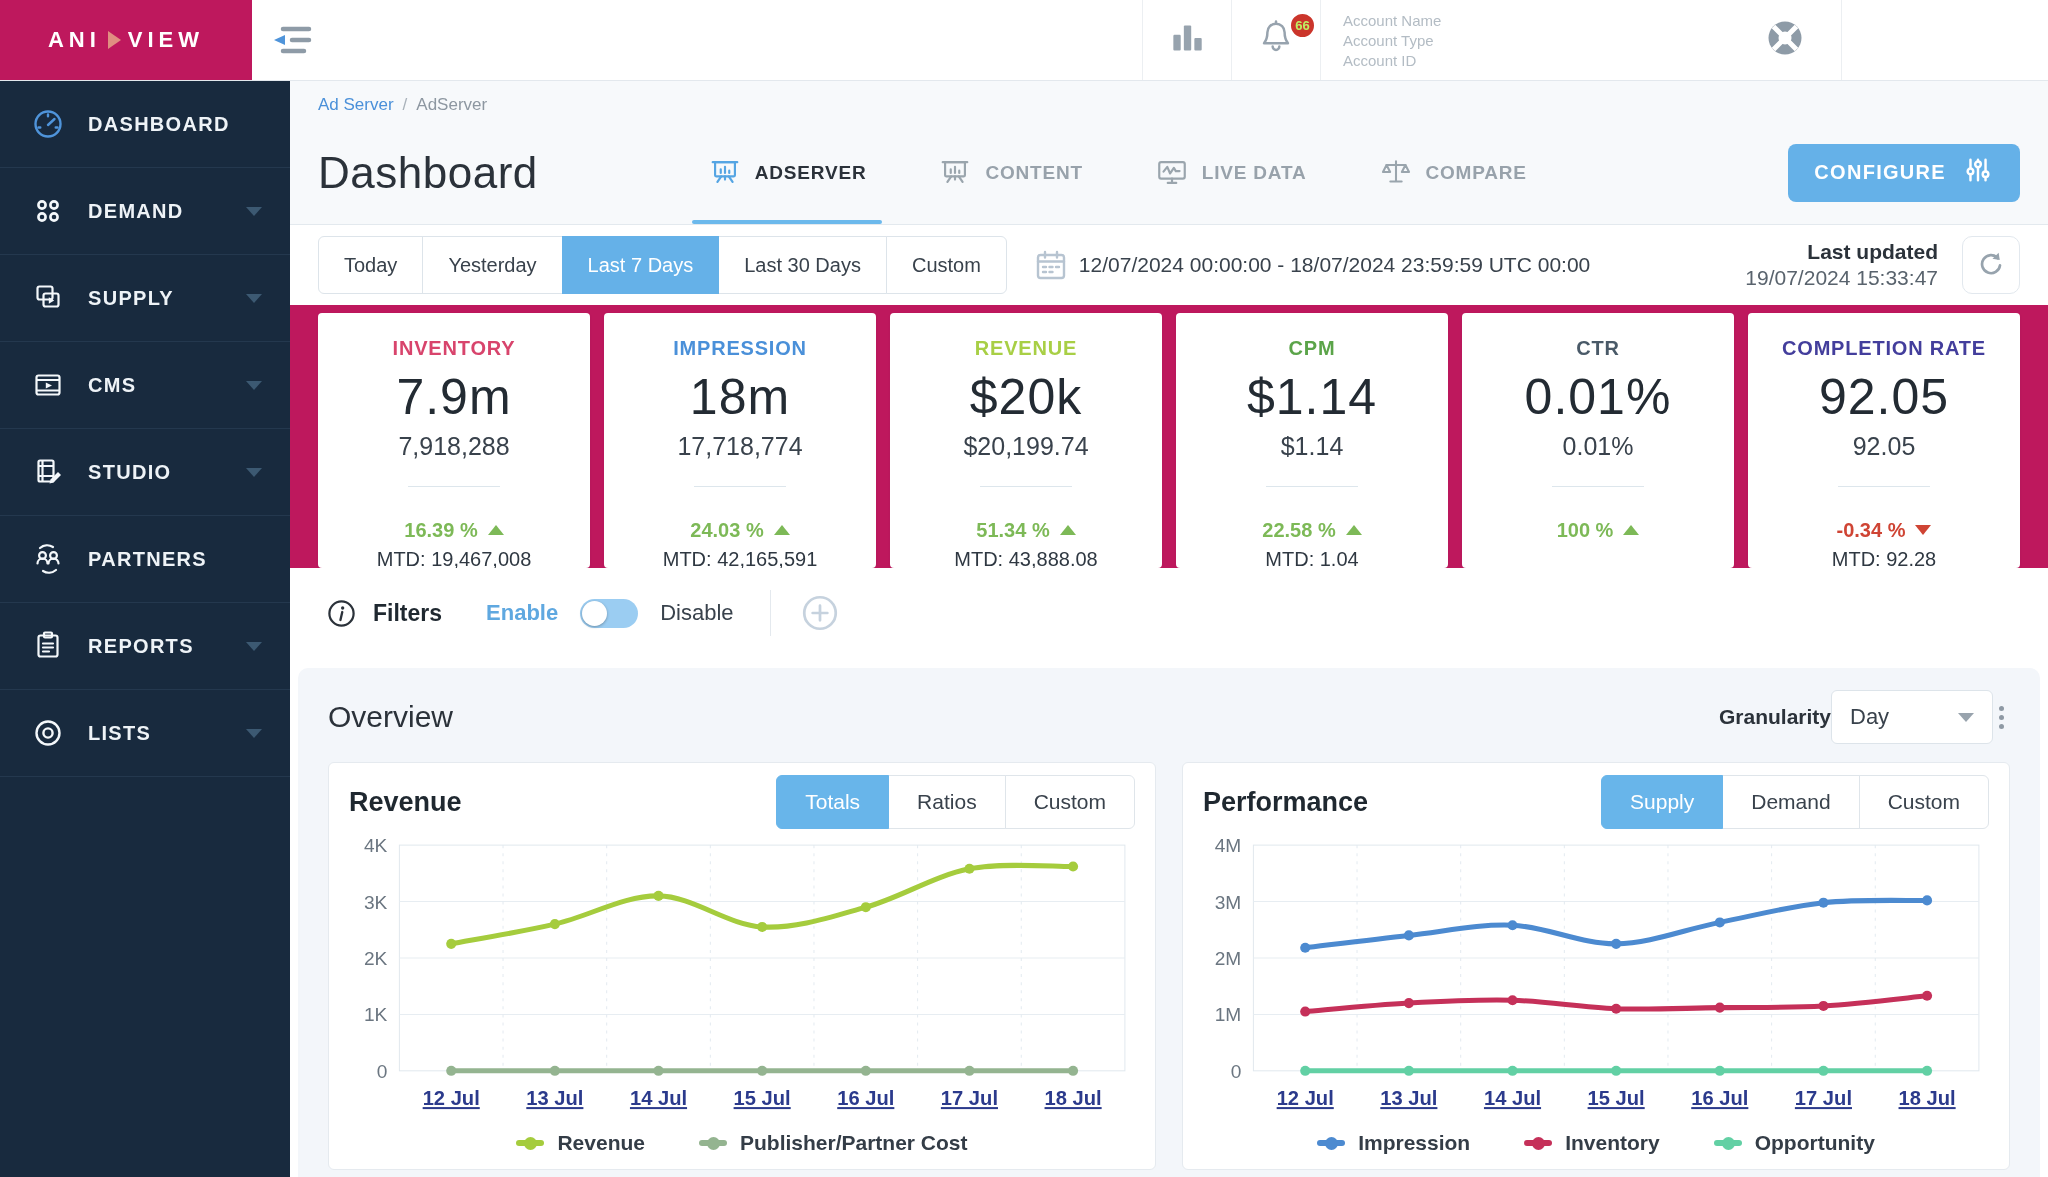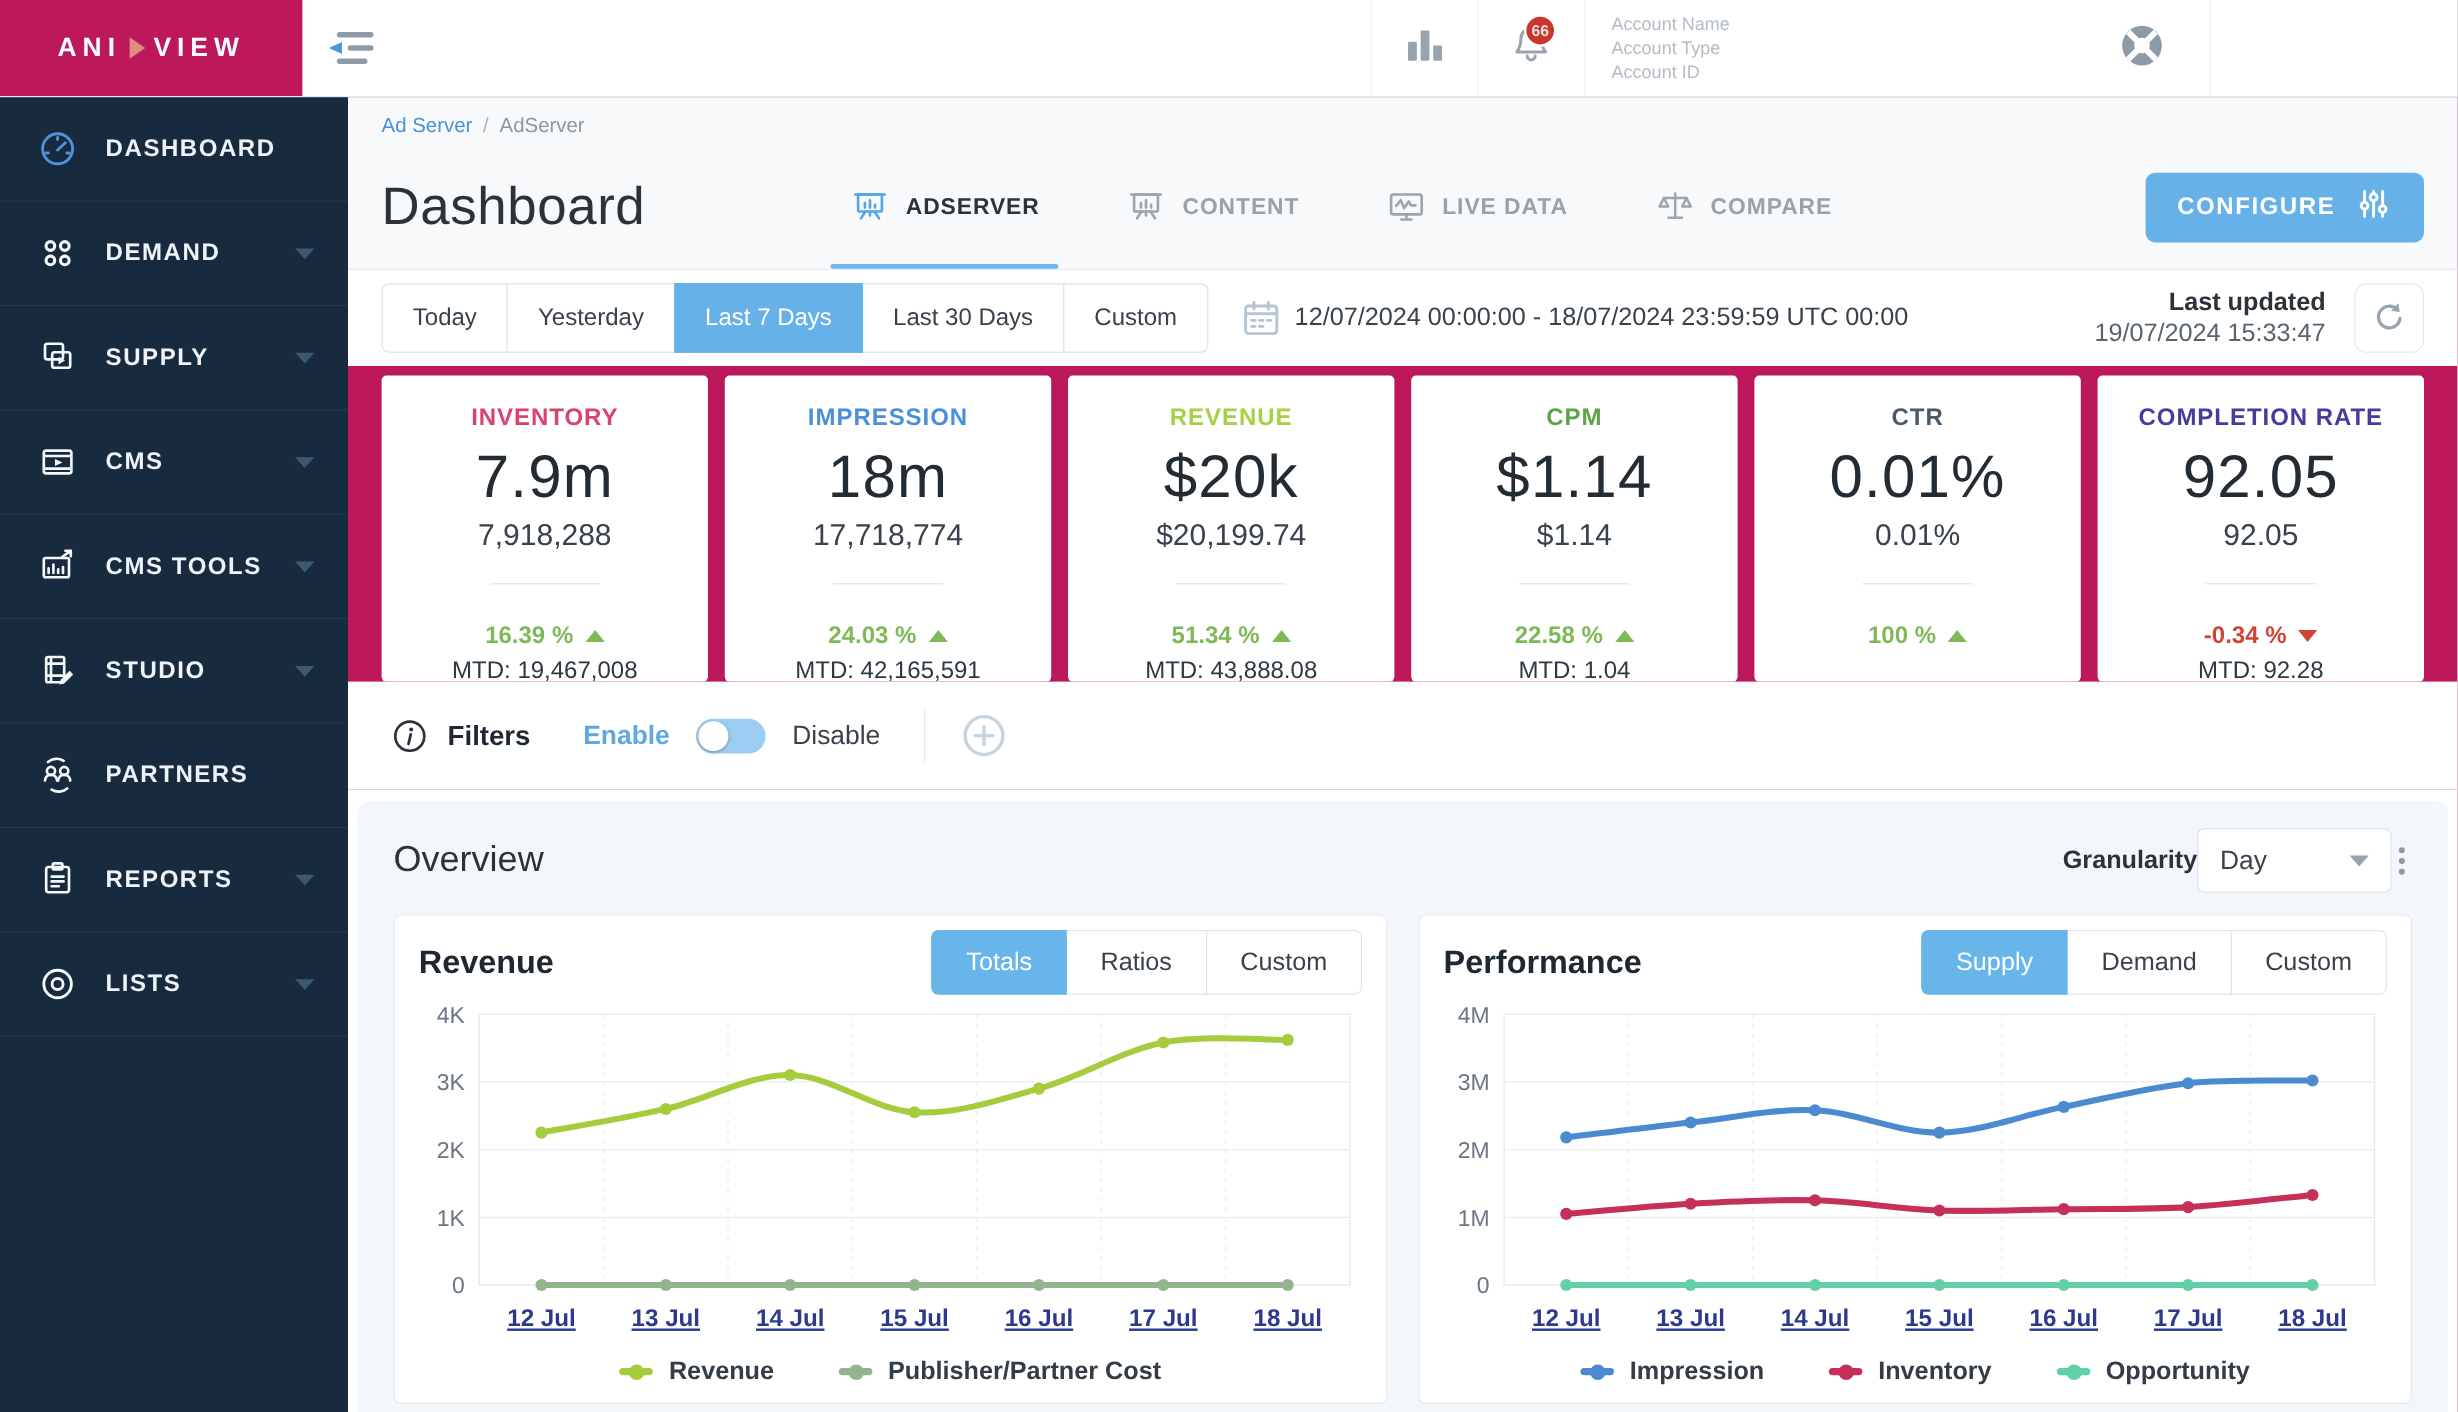--- a/index.html
+++ b/index.html
@@ -11,21 +11,21 @@
   .topbar{height:81px;background:#fff;border-bottom:1px solid #e3e8ed;display:flex;flex:none}
   .logo{width:252px;height:100%;background:#be185d;color:#fff;display:flex;align-items:center;justify-content:center;font-weight:bold;font-size:22px;letter-spacing:5px;cursor:pointer}
   .logo-play{width:0;height:0;border-top:9px solid transparent;border-bottom:9px solid transparent;border-left:13px solid #e08e81;margin:0 7px}
   .topbar-rest{flex:1;display:flex;align-items:stretch}
   .hamburger{width:46px;align-self:center;margin-left:18px;cursor:pointer}
   .hamburger svg{width:44px;height:34px;display:block}
   .tb-spacer{flex:1}
   .tb-divider{width:1px;background:#eceff2}
   .tb-item{width:88px;display:flex;align-items:center;justify-content:center;cursor:pointer;position:relative}
   .tb-item svg{width:42px;height:42px}
-  .bell-badge{position:absolute;top:12px;right:23px;min-width:27px;height:27px;border-radius:14px;background:#cb352b;border:2px solid #fff;color:#e5e5e5;font-size:13px;font-weight:bold;display:flex;align-items:center;justify-content:center;padding:0 4px}
+  .bell-badge{position:absolute;top:12px;right:4px;min-width:27px;height:27px;border-radius:14px;background:#cb352b;border:2px solid #fff;color:#bef264;font-size:13px;font-weight:bold;display:flex;align-items:center;justify-content:center;padding:0 4px}
   .account{display:flex;flex-direction:column;justify-content:center;gap:3px;padding:0 22px;min-width:238px;cursor:pointer}
   .account div{font-size:15px;color:#b3bcc4;line-height:17px}
   .help-wrap{width:72px;display:flex;align-items:center;justify-content:center;cursor:pointer}
   .help-wrap svg{width:48px;height:48px}
 
   
   .body{flex:1;display:flex;min-height:0}
   .sidebar{width:290px;flex:none;background:#182a3e}
   .side-item{height:87px;display:flex;align-items:center;padding:0 28px 0 30px;border-bottom:1px solid #24384e;cursor:pointer}
   .side-icon{width:36px;height:36px;color:#f4f8fb;margin-right:22px;flex:none}
@@ -236,33 +236,20 @@
     <span class="side-icon">
               <svg viewBox="0 0 36 36">
                 <g fill="none" stroke="currentColor" stroke-width="2.2">
                   <rect x="6.5" y="8.5" width="23" height="19" rx="2"></rect>
                   <path d="M6.5 13h23M6.5 23.5h23"></path>
                   <path d="M15.8 15.4l6.2 3-6.2 3z" fill="currentColor" stroke="none"></path>
                 </g>
               </svg>
             </span>
     <span class="side-label">CMS</span>
-  <span class="chev"></span>
-          </div>
-          <div class="side-item">
-    <span class="side-icon">
-              <svg viewBox="0 0 36 36">
-                <g fill="none" stroke="currentColor" stroke-width="2.2" stroke-linecap="round">
-                  <rect x="6.5" y="11" width="21" height="16" rx="1.5"></rect>
-                  <path d="M10.5 23.5v-4M14.5 23.5v-7M18.5 23.5v-3M22.5 23.5v-5"></path>
-                  <path d="M22 10l7-5M29 5h-4.5M29 5v4.5"></path>
-                </g>
-              </svg>
-            </span>
-    <span class="side-label">CMS TOOLS</span>
   <span class="chev"></span>
           </div>
           <div class="side-item">
     <span class="side-icon">
               <svg viewBox="0 0 36 36">
                 <g fill="none" stroke="currentColor" stroke-width="2.2" stroke-linejoin="round">
                   <rect x="8.5" y="6.5" width="15" height="21" rx="1.5"></rect>
                   <path d="M12.5 6.5v21M8.5 12h15M8.5 22h15"></path>
                   <path d="M20.5 25.5l7.5-7.5 3 3-7.5 7.5-4 1z" fill="currentColor" stroke="none"></path>
                 </g>

